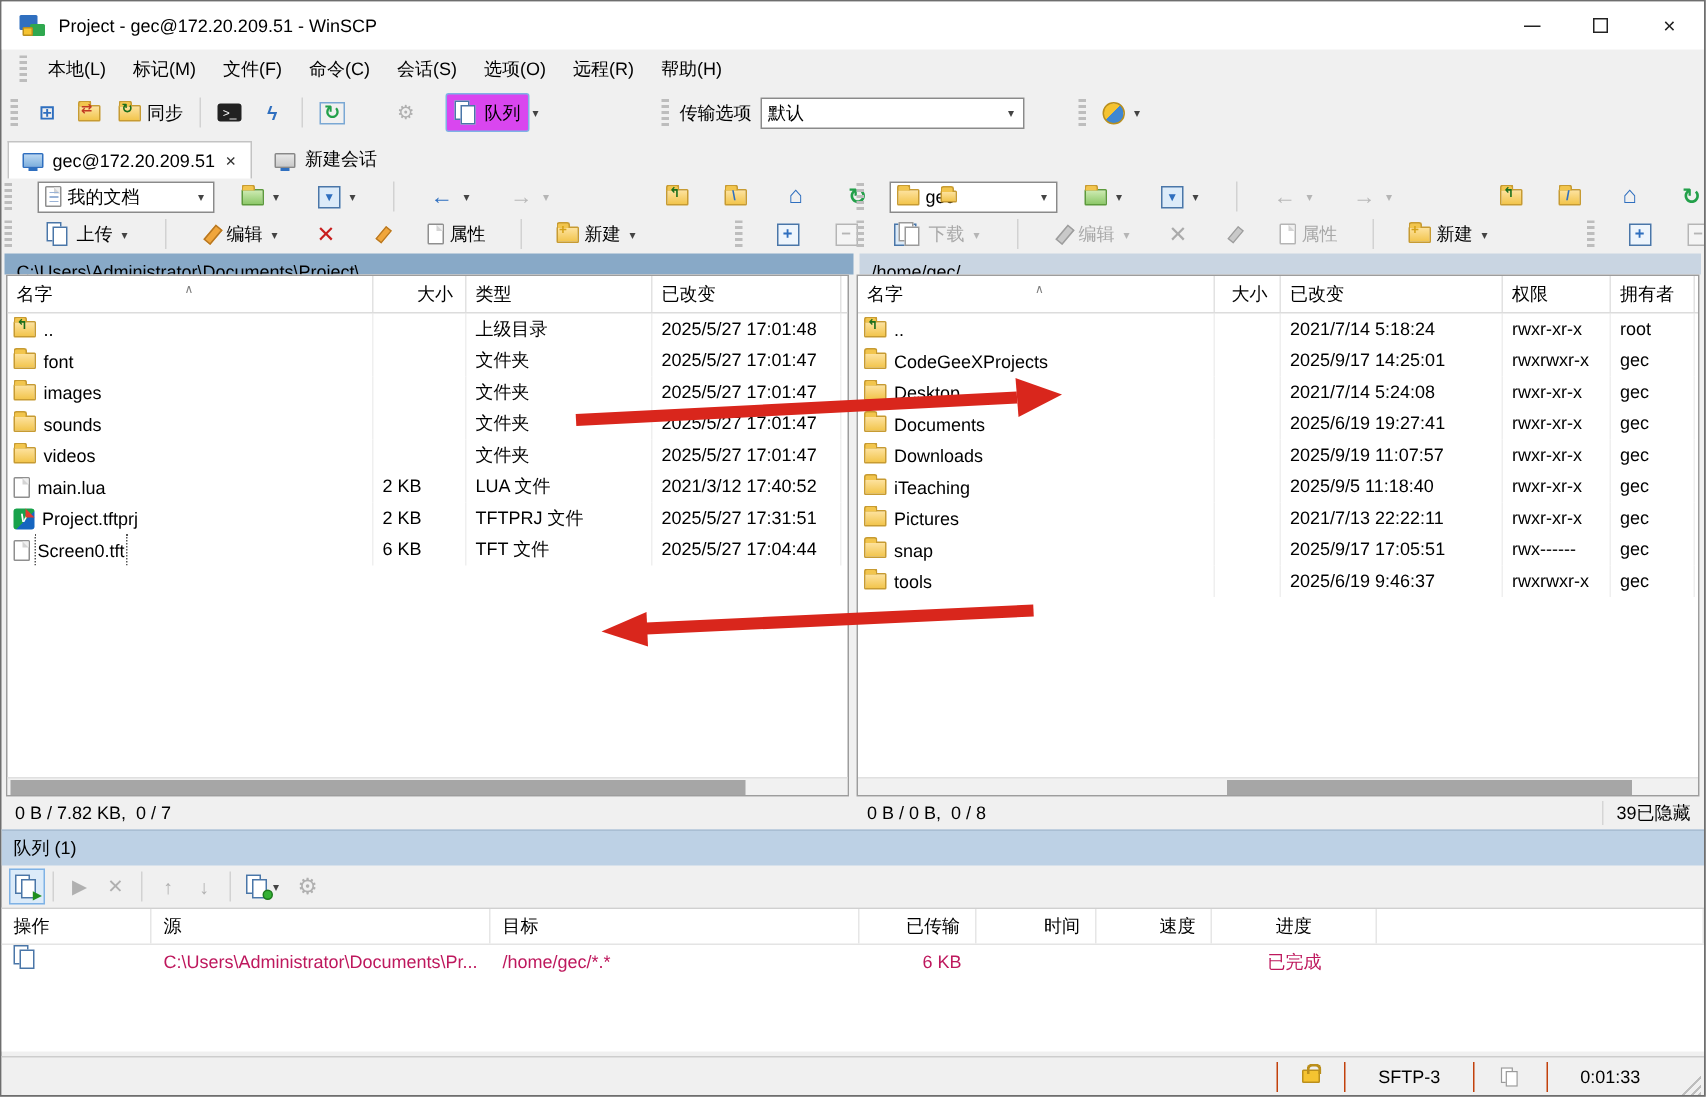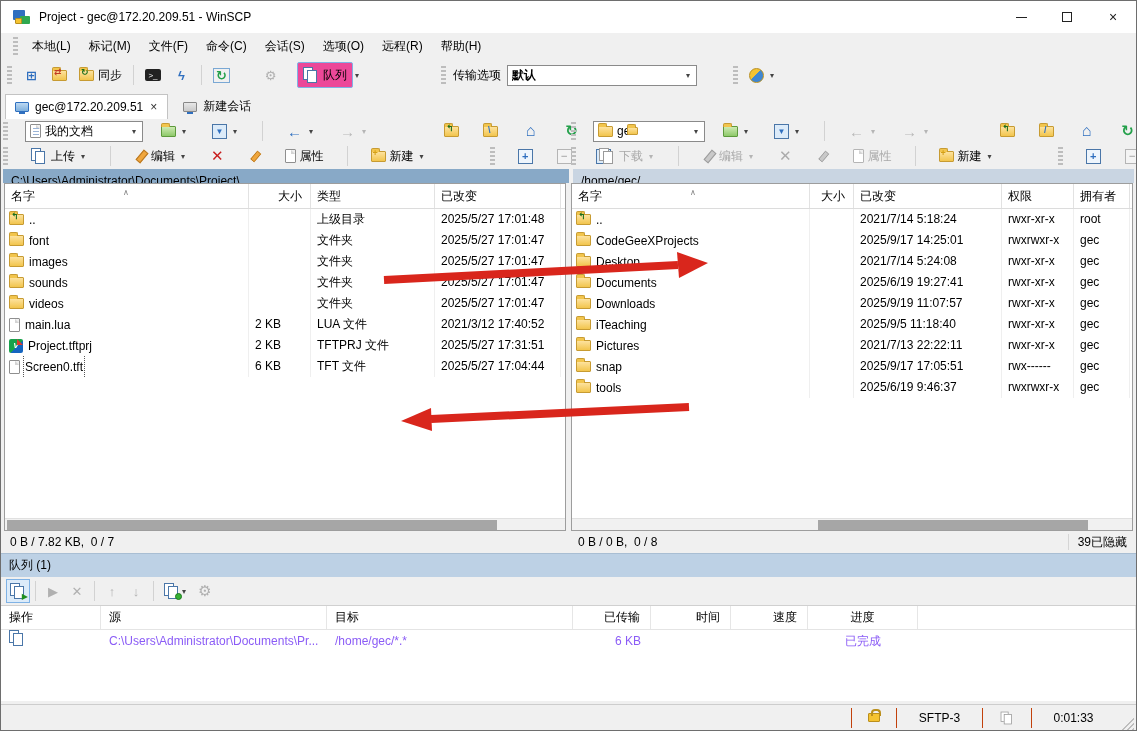--- a/index.html
+++ b/index.html
@@ -20,21 +20,21 @@
   .winbtn .box{width:10px;height:10px;border:1px solid #222;}
   
   .menubar{height:26px;display:flex;align-items:center;padding-left:10px;flex:none;}
   .menu-item{padding:0 9px;line-height:26px;}
   
   .grip{width:5px;height:18px;margin:0 5px 0 2px;background:repeating-linear-gradient(to bottom,#bdbdbd 0 2px,transparent 2px 4px);flex:none;}
   .sep{width:1px;height:20px;background:#d2d2d2;margin:0 5px;flex:none;}
   
   .toolbar{height:32px;display:flex;align-items:center;padding-left:4px;flex:none;}
   .tbtn{height:26px;display:flex;align-items:center;gap:4px;padding:0 5px;border:1px solid transparent;border-radius:2px;}
-  .tbtn.sel{border-color:#7fb2e5;background:#ec4899;}
+  .tbtn.sel{border-color:#7fb2e5;background:#d946ef;}
   .tbtn.dis{color:#a8a8a8;}
   .chev{font-size:8px;color:#444;padding:0 2px;}
   .chev.dis{color:#b5b5b5;}
   .lbl{white-space:nowrap;}
   
   .g{display:inline-flex;align-items:center;justify-content:center;width:17px;height:17px;font-size:13px;flex:none;}
   
   .fi{width:15px;height:11px;position:relative;display:inline-block;background:linear-gradient(#fde29e,#f2c54d);border:1px solid #c79b32;border-radius:1px;flex:none;}
   .fi::before{content:"";position:absolute;top:-4px;left:-1px;width:7px;height:3px;background:#f2c54d;border:1px solid #c79b32;border-bottom:none;border-radius:2px 2px 0 0;}
   .fi .ov{position:absolute;left:1px;top:-3px;font-size:9px;font-weight:bold;color:#1c6e1c;line-height:1;}
@@ -112,21 +112,21 @@
   .qtoolbar{height:28px;display:flex;align-items:center;padding-left:5px;flex:none;}
   .qbtn{width:24px;height:24px;display:flex;align-items:center;justify-content:center;border:1px solid transparent;}
   .qbtn.sel{border-color:#7fb2e5;background:#dcebf9;}
   .gicon{color:#b0b0b0;font-size:13px;font-weight:bold;}
   .qwhite{flex:1;background:#fff;border-top:1px solid #d0d0d0;display:flex;flex-direction:column;margin-bottom:3px;}
   .qgrid{display:grid;grid-template-columns:100px 226px 246px 78px 80px 77px 110px 1fr;}
   .qhdr{height:24px;border-bottom:1px solid #e4e4e4;flex:none;}
   .qhdr>div{line-height:23px;padding-left:8px;border-right:1px solid #e6e6e6;white-space:nowrap;}
   .qhdr .num{text-align:right;padding-right:10px;padding-left:0;}
   .qhdr .ctr{text-align:center;padding-left:0;}
-  .qrow{height:22px;color:#8b5cf6;}
+  .qrow{height:22px;color:#be185d;}
   .qrow>div{line-height:22px;padding-left:8px;white-space:nowrap;overflow:hidden;}
   .qrow .num{text-align:right;padding-right:10px;padding-left:0;}
   .qrow .ctr{text-align:center;padding-left:0;}
   
   .bstatus{height:26px;border-top:1px solid #cdcdcd;display:flex;align-items:center;justify-content:flex-end;flex:none;background:#f0f0f0;}
   .bseg{height:20px;display:flex;align-items:center;justify-content:center;padding:0 16px;border-left:1px solid #c2410c;white-space:nowrap;}
   .lock{width:12px;height:9px;background:#f5c331;border:1px solid #bb8f1c;border-radius:1px;position:relative;}
   .lock::before{content:"";position:absolute;left:2px;top:-5px;width:6px;height:5px;border:2px solid #bb8f1c;border-bottom:none;border-radius:4px 4px 0 0;}
   .resizegrip{width:13px;height:13px;margin:0 2px 0 6px;align-self:flex-end;background:
     linear-gradient(135deg,transparent 0 50%,#bdbdbd 50% 58%,transparent 58% 72%,#bdbdbd 72% 80%,transparent 80% 92%,#bdbdbd 92% 100%);}
@@ -201,21 +201,21 @@
     <span class="tbtn sel" style="margin-left:12px;">
         <span class="pg2">
           <span class="a"></span>
           <span class="b"></span>
         </span>
         <span class="lbl">队列</span>
       </span>
     <span class="chev">▾</span>
     <span class="grip" style="margin-left:80px;"></span>
     <span class="lbl" style="margin:0 6px 0 2px;">传输选项</span>
-    <span class="combo" style="width:190px;font-weight:bold;">
+    <span class="combo" style="width:176px;">
         <span class="cv">默认</span>
         <span class="chev">▾</span>
       </span>
     <span class="grip" style="margin-left:36px;"></span>
     <span class="tbtn">
         <span class="globe"></span>
         <span class="chev">▾</span>
       </span>
   </div>
 

